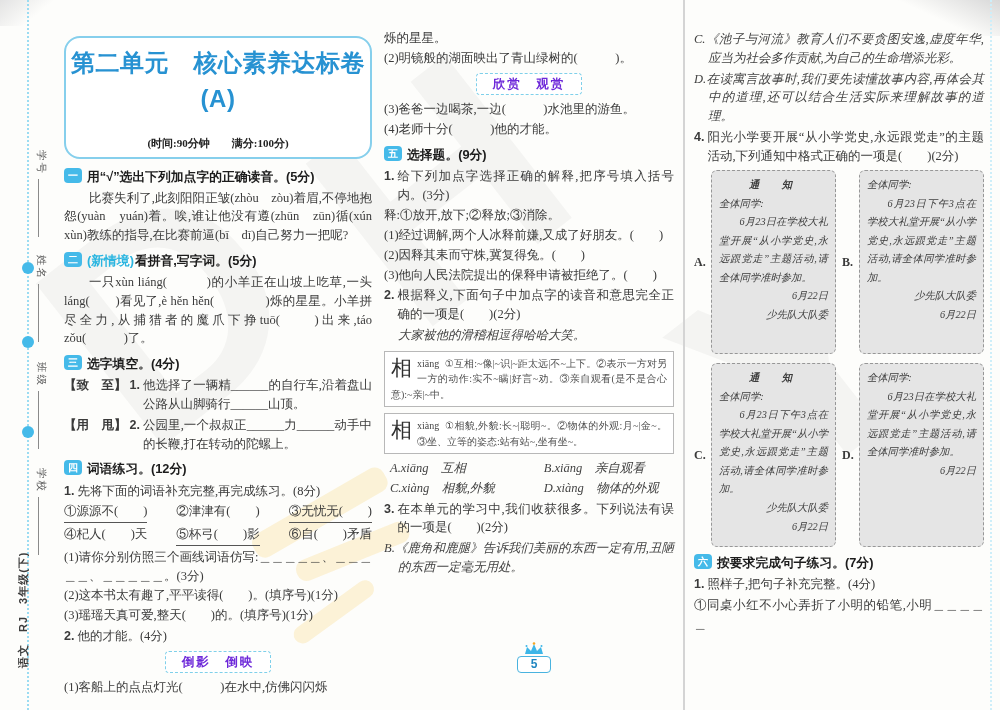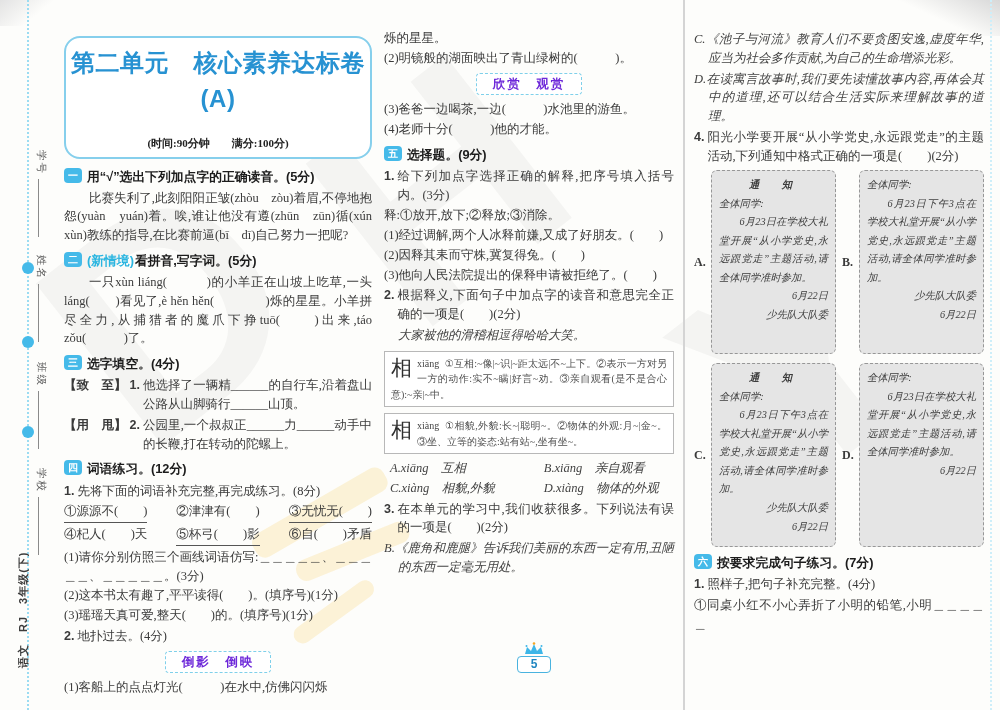--- a/index.html
+++ b/index.html
@@ -165,21 +165,21 @@
     <div class="words">
       <span>④杞人(　　)天</span>
       <span class="u">⑤杯弓(　　)影</span>
       <span>⑥自(　　)矛盾</span>
     </div>
     <div class="plain">(1)请你分别仿照三个画线词语仿写:＿＿＿＿＿、＿＿＿＿＿、＿＿＿＿＿。(3分)</div>
     <div class="plain">(2)这本书太有趣了,平平读得(　　)。(填序号)(1分)</div>
     <div class="plain">(3)瑶瑶天真可爱,整天(　　)的。(填序号)(1分)</div>
     <div class="qline">
       <span class="qno">2.</span>
-      <span class="qtext">地扑过去。(4分)</span>
+      <span class="qtext">他的才能。(4分)</span>
     </div>
     <div class="wordbox">倒影　倒映</div>
     <div class="plain">(1)客船上的点点灯光(　　　)在水中,仿佛闪闪烁</div>
   </div>
 
   <div class="col col2">
     <div class="plain">烁的星星。</div>
     <div class="plain">(2)明镜般的湖面映出了青山绿树的(　　　)。</div>
     <div class="wordbox">欣赏　观赏</div>
     <div class="plain">(3)爸爸一边喝茶,一边(　　　)水池里的游鱼。</div>

